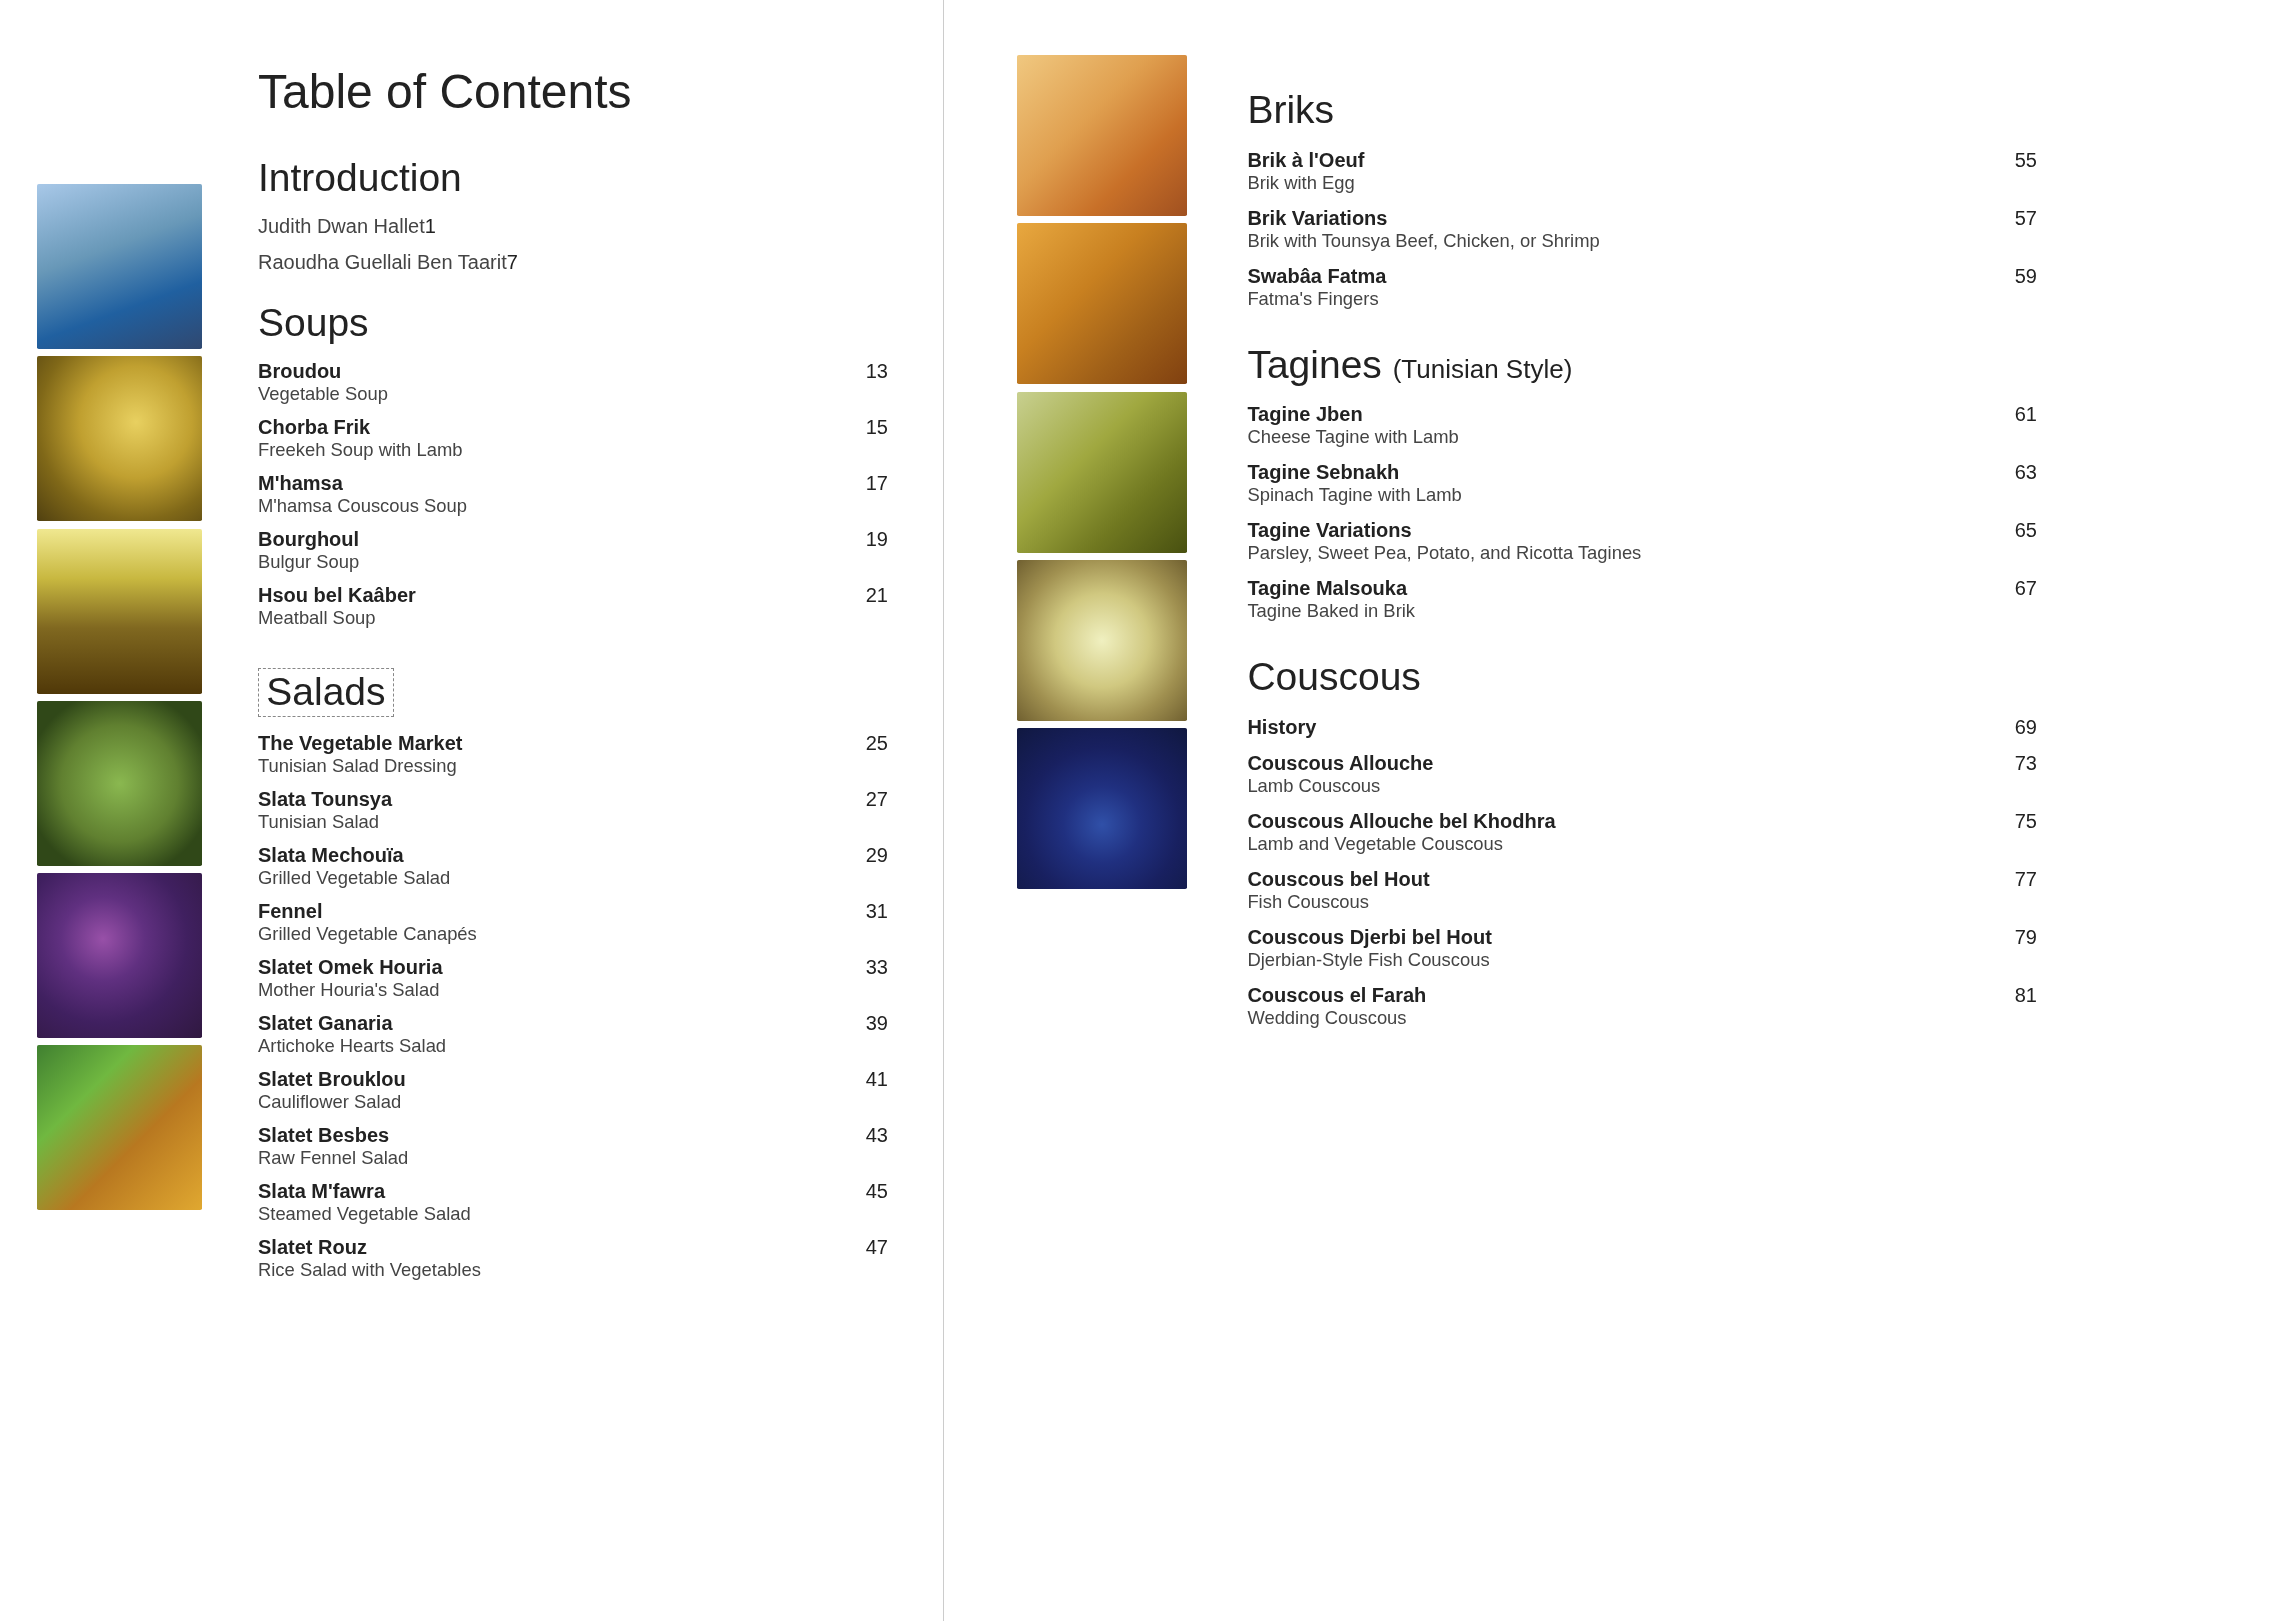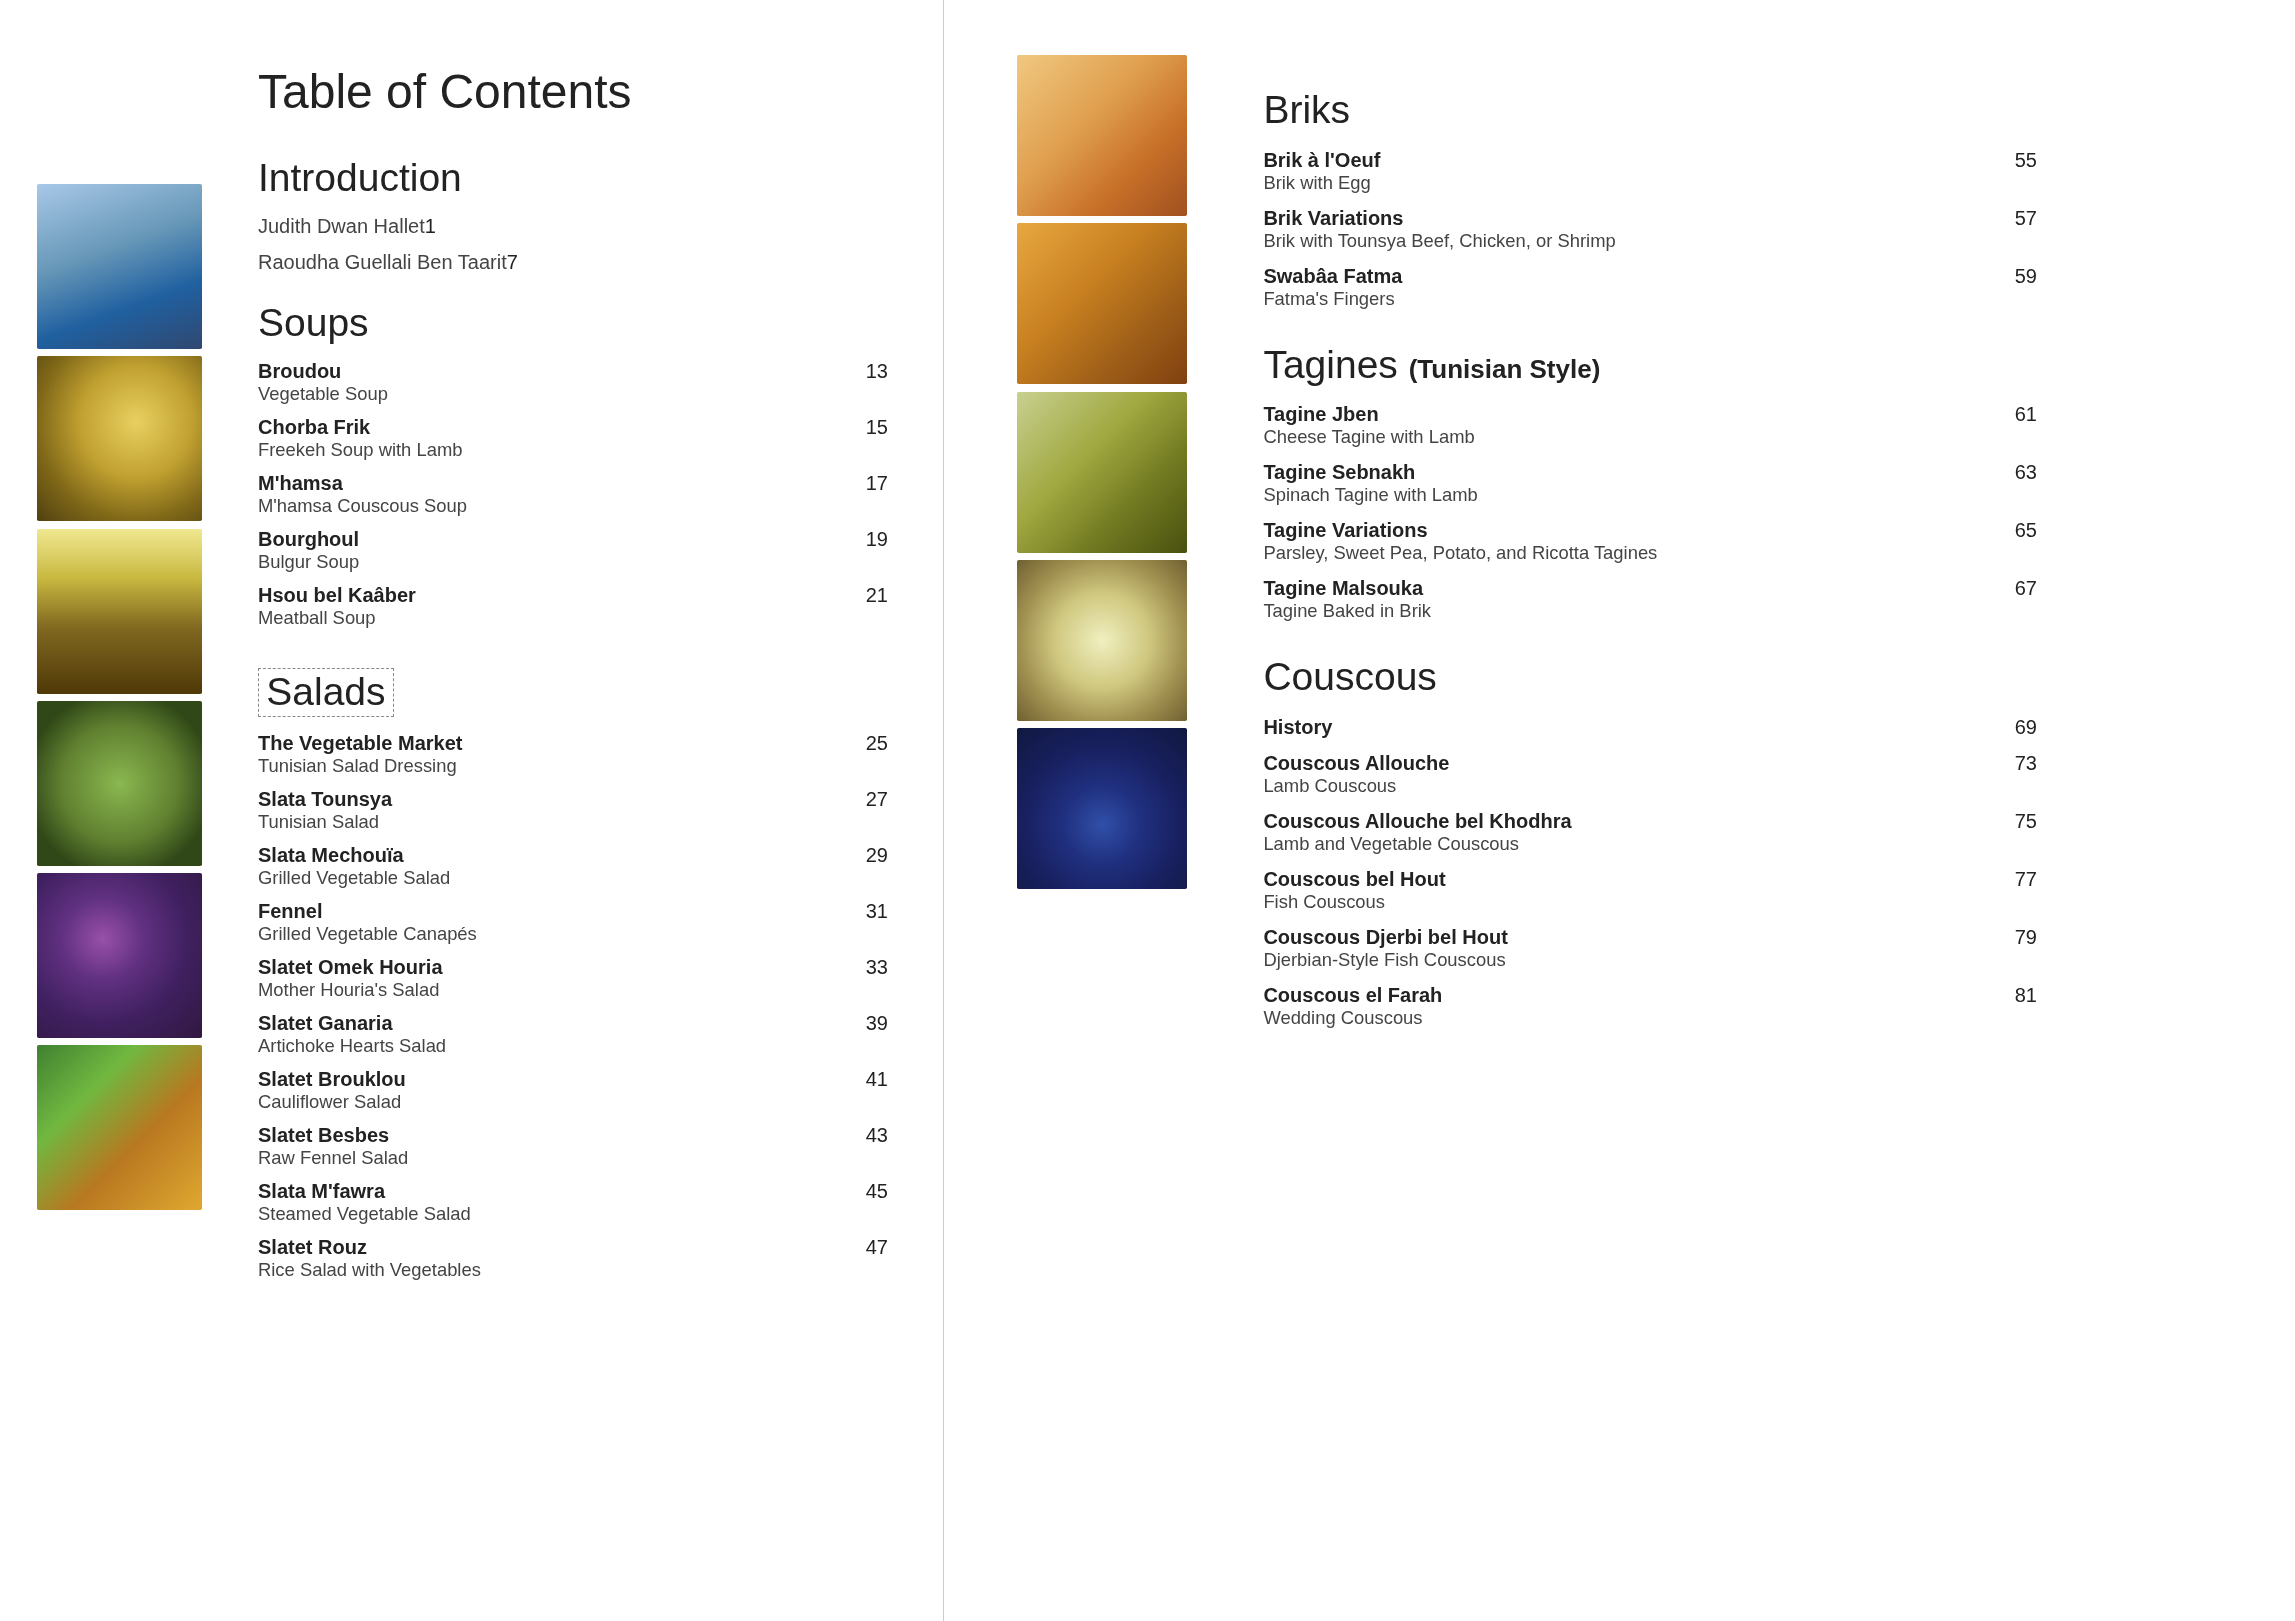--- a/index.html
+++ b/index.html
@@ -19,21 +19,21 @@
       flex-direction: row;
       gap: 0;
       border-right: 0.9px solid #ccc;
     }
 
     .page-right {
       width: 1148px;
       padding: 55px 55px 55px 55px;
       display: flex;
       flex-direction: row;
-      gap: 16px;
+      gap: 0;
     }
 
     
     .left-images {
       width: 184px;
       display: flex;
       flex-direction: column;
       gap: 7.3px;
       padding-top: 129px;
       margin-left: 37px;
@@ -208,21 +208,21 @@
       font-size: 39px;
       font-weight: normal;
       color: #222;
       margin-top: 33px;
       margin-bottom: 16.5px;
       font-family: Arial, Helvetica, sans-serif;
     }
 
     .right-section-heading .tagine-style {
       font-size: 27.5px;
-      font-weight: bold;
+      font-weight: normal;
       font-family: Arial, Helvetica, sans-serif;
     }
   </style>
 </head>
 <body>
 
 <div class="page-left">
   <div class="left-images">
     <div class="img-placeholder">
       <div class="img-1-inner"></div>

